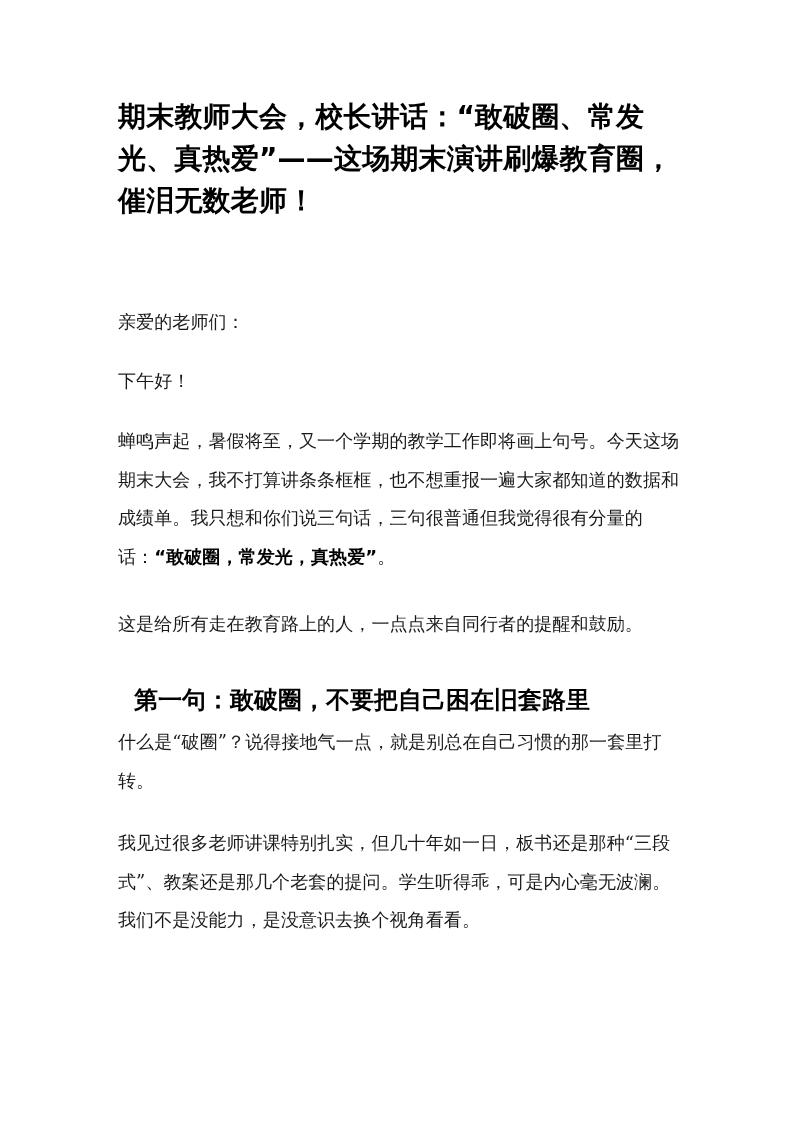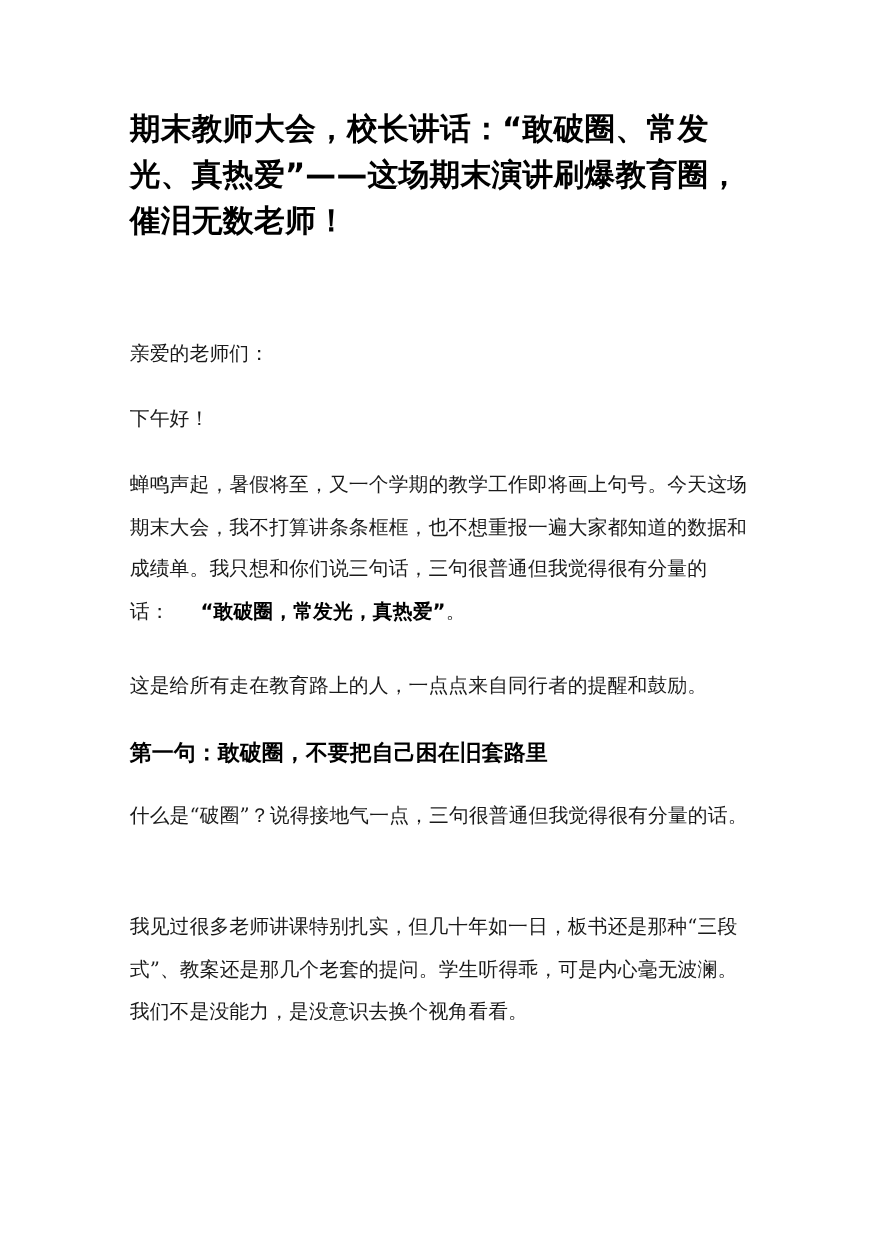--- a/index.html
+++ b/index.html
@@ -41,46 +41,45 @@
       margin: 0;
       font-size: 18px;
       line-height: 38.5px;
       color: #1a1a1a;
       letter-spacing: 0.1px;
     }
     .bold {
       font-weight: bold;
       font-family: "DejaVu Sans", "Liberation Sans", sans-serif;
       color: #000000;
-      margin-left: 28px;
     }
     .heading {
       position: absolute;
       left: 0;
       width: 562px;
-      margin: 0;
+      margin: 16px;
       font-family: "DejaVu Sans", "Liberation Sans", sans-serif;
       font-weight: bold;
-      font-size: 20px;
+      font-size: 24px;
       line-height: 38px;
       color: #000000;
     }
   </style>
 </head>
 <body>
 
 <div class="page">
   <h1 class="title">期末教师大会，校长讲话：“敢破圈、常发光、真热爱”——这场期末演讲刷爆教育圈，催泪无数老师！</h1>
 
   <p class="para" style="top:303px;">亲爱的老师们：</p>
 
   <p class="para" style="top:362px;">下午好！</p>
 
   <p class="para" style="top:422px;"><span>蝉鸣声起，暑假将至，又一个学期的教学工作即将画上句号。今天这场期末大会，我不打算讲条条框框，也不想重报一遍大家都知道的数据和成绩单。我只想和你们说三句话，三句很普通但我觉得很有分量的话：</span><span class="bold">“敢破圈，常发光，真热爱”</span><span>。</span></p>
 
   <p class="para" style="top:605px;">这是给所有走在教育路上的人，一点点来自同行者的提醒和鼓励。</p>
 
   <h2 class="heading" style="top:665px;">第一句：敢破圈，不要把自己困在旧套路里</h2>
 
-  <p class="para" style="top:723px;">什么是“破圈”？说得接地气一点，三句很普通但我觉得很有分量的话。</p>
+  <p class="para" style="top:723px;">什么是“破圈”？说得接地气一点，就是别总在自己习惯的那一套里打转。</p>
 
   <p class="para" style="top:824px;">我见过很多老师讲课特别扎实，但几十年如一日，板书还是那种“三段式”、教案还是那几个老套的提问。学生听得乖，可是内心毫无波澜。我们不是没能力，是没意识去换个视角看看。</p>
 </div>
 
 </body></html>

